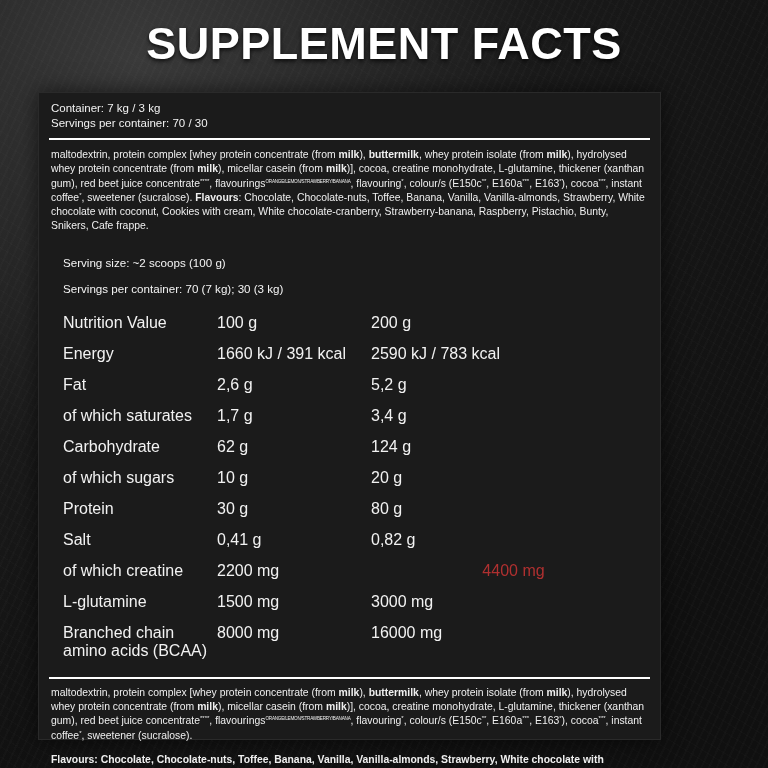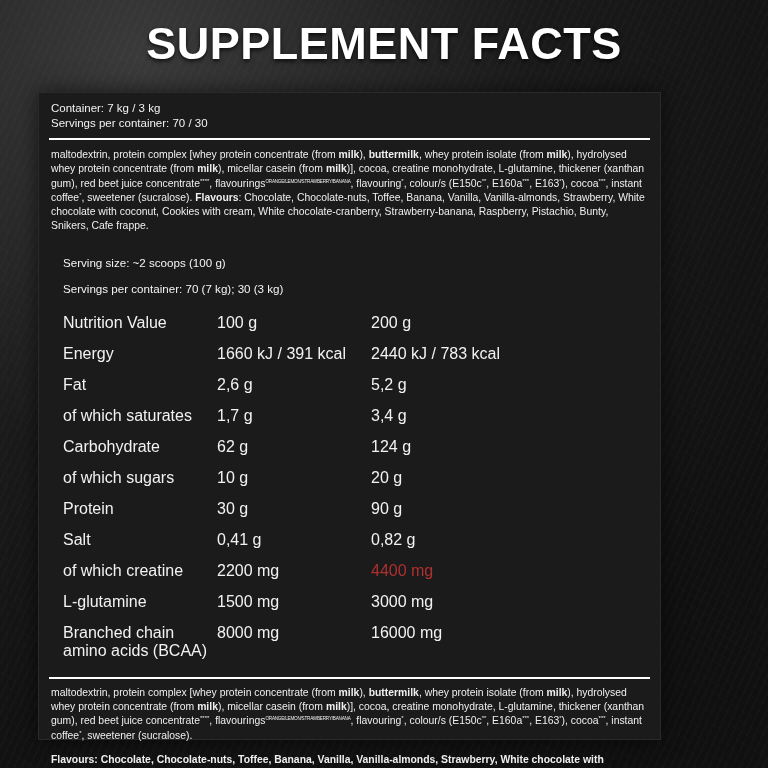--- a/index.html
+++ b/index.html
@@ -103,21 +103,21 @@
     color: #f2f2f2;
   }
   table.nutrition td {
     padding: 6.5px 4px 6.5px 0;
     vertical-align: top;
   }
   table.nutrition td.c0 { width: 150px; padding-left: 24px; }
   table.nutrition td.c1 { width: 150px; }
   table.nutrition td.c2 { width: auto; }
   td.indent { padding-left: 34px; }
-  .redmark { color: #b03030; }
+  .redmark { color: #b03030; text-align: center; }
   .bottom-block {
     padding: 7px 12px 6px 12px;
     font-size: 10.4px;
     line-height: 14.3px;
     color: #efefef;
   }
   .flavours-block {
     padding: 4px 12px 6px 12px;
     font-size: 10.4px;
     line-height: 14.3px;
@@ -154,21 +154,21 @@
     <table class="nutrition">
       <tbody>
         <tr>
           <td class="c0">Nutrition Value</td>
           <td class="c1">100 g</td>
           <td class="c2">200 g</td>
         </tr>
         <tr>
           <td class="c0">Energy</td>
           <td class="c1">1660 kJ / 391 kcal</td>
-          <td class="c2">2440 kJ / 783 kcal</td>
+          <td class="c2">2590 kJ / 783 kcal</td>
         </tr>
         <tr>
           <td class="c0">Fat</td>
           <td class="c1">2,6 g</td>
           <td class="c2">5,2 g</td>
         </tr>
         <tr>
           <td class="c0 indent">of which saturates</td>
           <td class="c1">1,7 g</td>
           <td class="c2">3,4 g</td>
@@ -179,21 +179,21 @@
           <td class="c2">124 g</td>
         </tr>
         <tr>
           <td class="c0 indent">of which sugars</td>
           <td class="c1">10 g</td>
           <td class="c2">20 g</td>
         </tr>
         <tr>
           <td class="c0">Protein</td>
           <td class="c1">30 g</td>
-          <td class="c2">90 g</td>
+          <td class="c2">80 g</td>
         </tr>
         <tr>
           <td class="c0">Salt</td>
           <td class="c1">0,41 g</td>
           <td class="c2">0,82 g</td>
         </tr>
         <tr>
           <td class="c0 indent">of which creatine</td>
           <td class="c1">2200 mg</td>
           <td class="c2 redmark">4400 mg</td>

